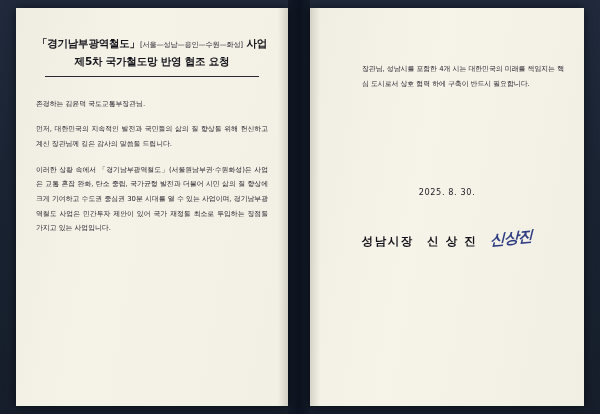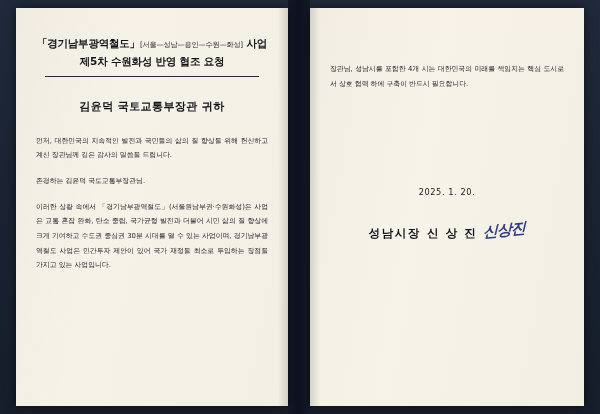--- a/index.html
+++ b/index.html
@@ -95,34 +95,34 @@
   .para:last-child { margin-bottom: 16px; }
   
   .right-body {
     margin-top: 36px;
     font-size: 6.9px;
     line-height: 2.12;
     color: #23212b;
     text-align: justify;
     letter-spacing: -0.05px;
   }
-  .right-body .para { margin-bottom: 16px; }
+  .right-body .para { margin-bottom: 16px; margin-left: 32px; }
   .date-line {
     margin-top: 96px;
     text-align: center;
     font-size: 8.2px;
     color: #1d1b24;
     letter-spacing: 0.6px;
   }
   .sign-row {
-    margin-top: 24px;
+    margin-top: 32px;
     display: flex;
     justify-content: center;
     align-items: flex-end;
-    gap: 6px;
+    gap: 13px;
   }
   .signer {
     font-size: 11.5px;
     font-weight: bold;
     color: #121119;
     letter-spacing: 1.6px;
   }
   .signature {
     font-family: "DejaVu Serif", "Liberation Serif", serif;
     font-size: 15px;
@@ -165,44 +165,43 @@
 
   <div class="gutter"></div>
 
   <div class="page left">
     <div class="page-inner">
 
       <div class="title-block">
         <div class="title-line1">
           <span>「경기남부광역철도」</span><span class="sub">[서울—성남—용인—수원—화성]</span> <span>사업</span>
         </div>
-        <div class="title-line2">제5차 수원화성 반영 협조 요청</div>
+        <div class="title-line2">제5차 국가철도망 반영 협조 요청</div>
         <div class="title-underline"></div>
       </div>
 
-      <div class="addressee">김윤덕 국토교통부장관 귀하</div>
 
       <div class="body-text">
+        <div class="para">존경하는 김윤덕 국토교통부장관님.</div>
         <div class="para">먼저, 대한민국의 지속적인 발전과 국민들의 삶의 질 향상을 위해 헌신하고 계신 장관님께 깊은 감사의 말씀을 드립니다.</div>
-        <div class="para">존경하는 김윤덕 국토교통부장관님.</div>
         <div class="para">이러한 상황 속에서 「경기남부광역철도」(서울원남부권·수원화성)은 사업은 교통 혼잡 완화, 탄소 중립, 국가균형 발전과 더불어 시민 삶의 질 향상에 크게 기여하고 수도권 중심권 30분 시대를 열 수 있는 사업이며, 경기남부광역철도 사업은 민간투자 제안이 있어 국가 재정을 최소로 투입하는 장점을 가지고 있는 사업입니다.</div>
       </div>
 
     </div>
     <div class="page-edge-shadow"></div>
   </div>
 
   <div class="page right">
     <div class="page-inner">
 
       <div class="right-body">
         <div class="para">장관님, 성남시를 포함한 4개 시는 대한민국의 미래를 책임지는 핵심 도시로서 상호 협력 하에 구축이 반드시 필요합니다.</div>
       </div>
 
-      <div class="date-line">2025. 1. 20.</div>
+      <div class="date-line">2025. 8. 30.</div>
 
       <div class="sign-row">
         <div class="signer">성남시장</div>
         <div class="signer">신 상 진</div>
         <div class="signature">신상진</div>
       </div>
 
     </div>
     <div class="page-edge-shadow"></div>
   </div>

